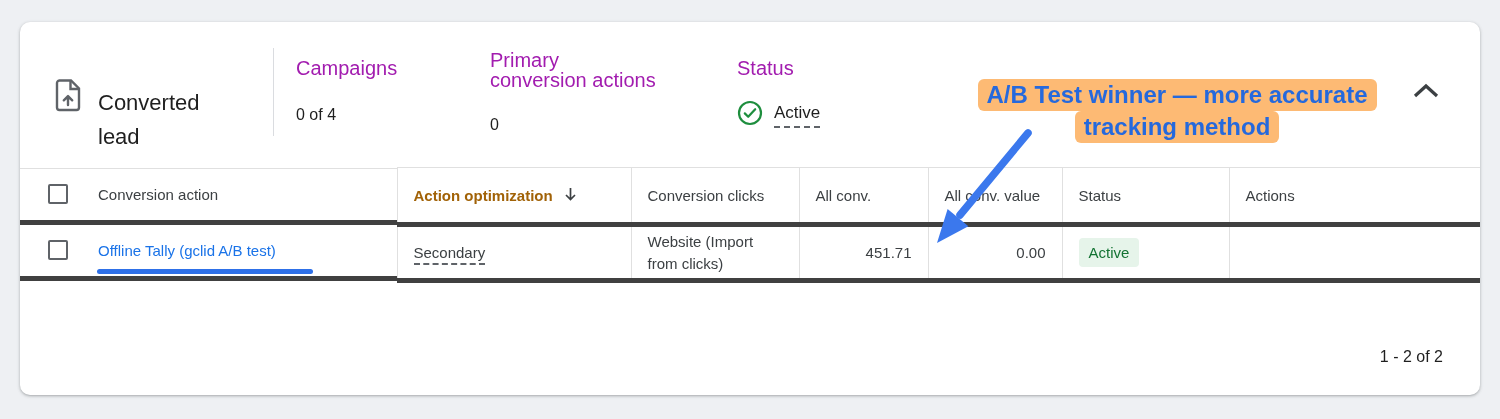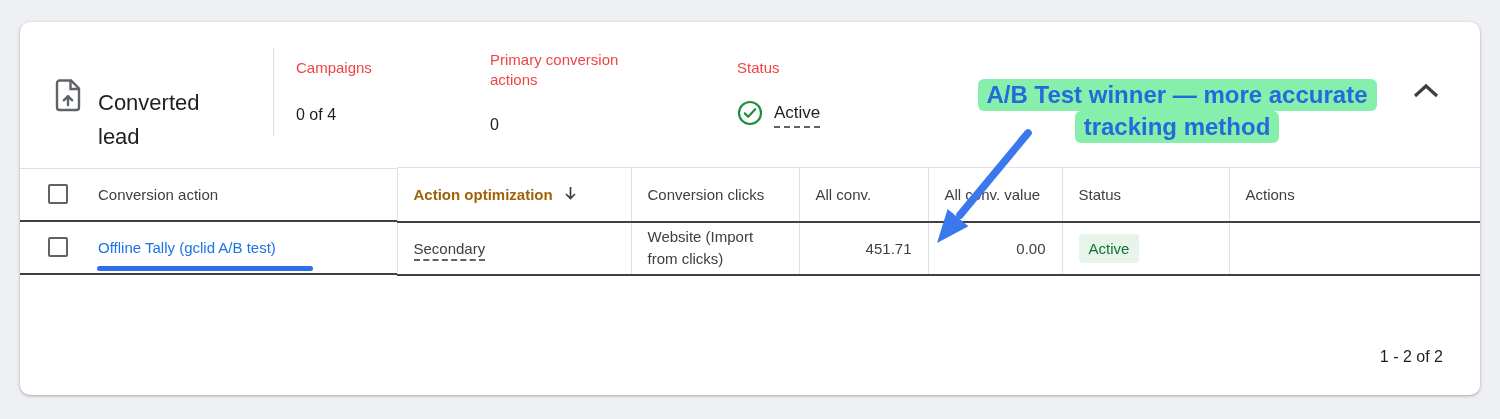--- a/index.html
+++ b/index.html
@@ -19,21 +19,21 @@
     box-shadow:0 1px 2px rgba(60,64,67,.25), 0 1px 3px 1px rgba(60,64,67,.12);
   }
   
   .lead-icon{position:absolute;left:34px;top:56px;}
   .card-title{
     position:absolute;left:78px;top:43px;width:140px;
     font-size:22px;line-height:34px;color:#1f1f1f;font-weight:400;margin-top:21px;
   }
   .v-divider{position:absolute;left:253px;top:26px;width:1px;height:88px;background:#dadce0;}
   .stat{position:absolute;}
-  .stat-label{font-size:15px;line-height:20px;color:#ef4444;}
+  .stat-label{font-size:20px;line-height:20px;color:#a21caf;}
   .stat-value{font-size:16px;color:#1f1f1f;position:absolute;left:0;}
   .stat-campaigns{left:276px;top:36px;}
   .stat-campaigns .stat-value{top:48px;}
   .stat-primary{left:470px;top:28px;width:170px;}
   .stat-primary .stat-value{top:66px;}
   .stat-status{left:717px;top:36px;}
   .status-line{position:absolute;left:0;top:42px;display:flex;align-items:center;gap:11px;white-space:nowrap;}
   .status-active-text{
     font-size:17px;color:#1f1f1f;
     border-bottom:2px dashed #5f6368;padding-bottom:3px;
@@ -44,33 +44,33 @@
     background:transparent;border:none;cursor:pointer;border-radius:50%;
   }
   
   .annotation{
     position:absolute;left:857px;top:57px;width:600px;
     text-align:center;
     font-size:24px;line-height:30px;font-weight:bold;
     color:#2569dd;
   }
   .annotation .hl{
-    background:#86efac;border-radius:6px;
+    background:#fdba74;border-radius:6px;
     padding:1px 9px;display:inline-block;
   }
   .annotation .line2{margin-top:0px;}
   .arrow-overlay{position:absolute;left:0;top:0;width:1460px;height:373px;pointer-events:none;}
   
   .conv-table{
     position:absolute;left:0;top:145px;width:1460px;
     border-collapse:collapse;table-layout:fixed;
     font-size:15px;color:#3c4043;
   }
   .conv-table th,.conv-table td{
-    border-bottom:2px solid #404040;
+    border-bottom:5px solid #404040;
     vertical-align:middle;
     padding:0 16px;
     height:51px;
     overflow:hidden;
   }
   .conv-table thead th{border-top:1px solid #e0e0e0;}
   .conv-table th+th,.conv-table td+td{border-left:1px solid #e0e0e0;}
   .conv-table th{font-weight:400;text-align:left;color:#3c4043;}
   .conv-table th.sorted{font-weight:bold;color:#a16207;}
   .th-inner{display:flex;align-items:center;gap:10px;}

